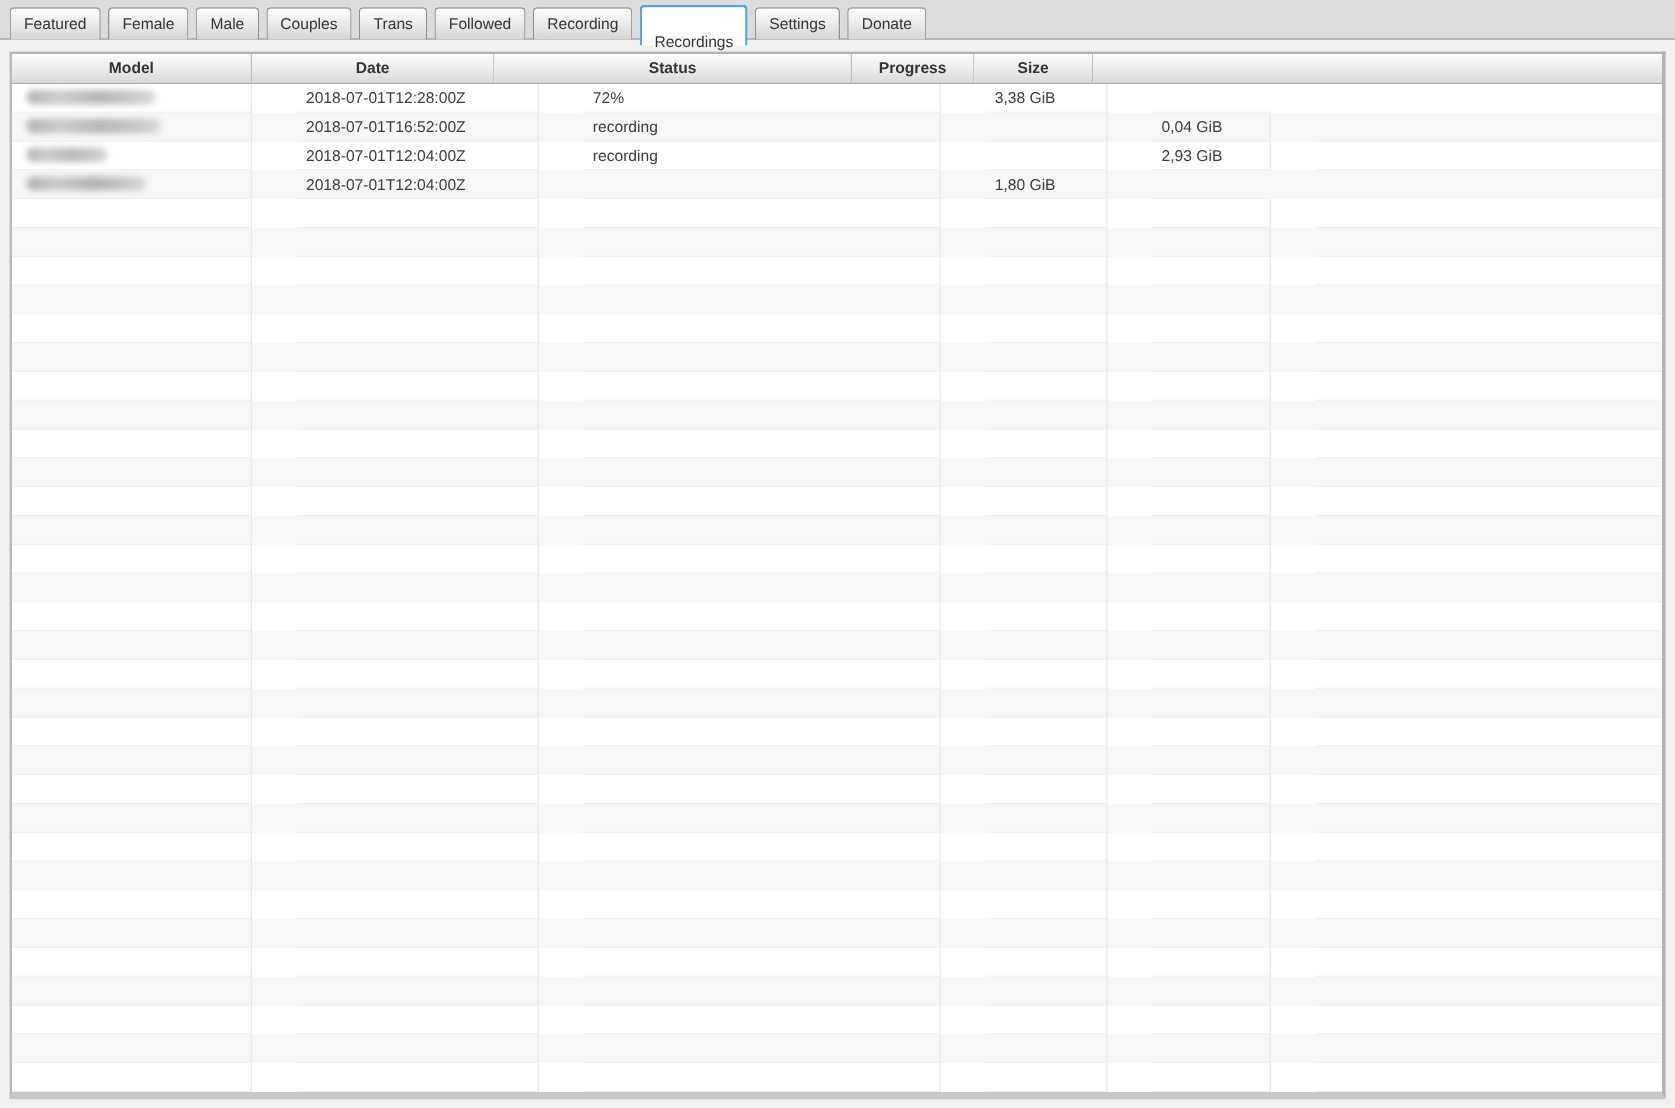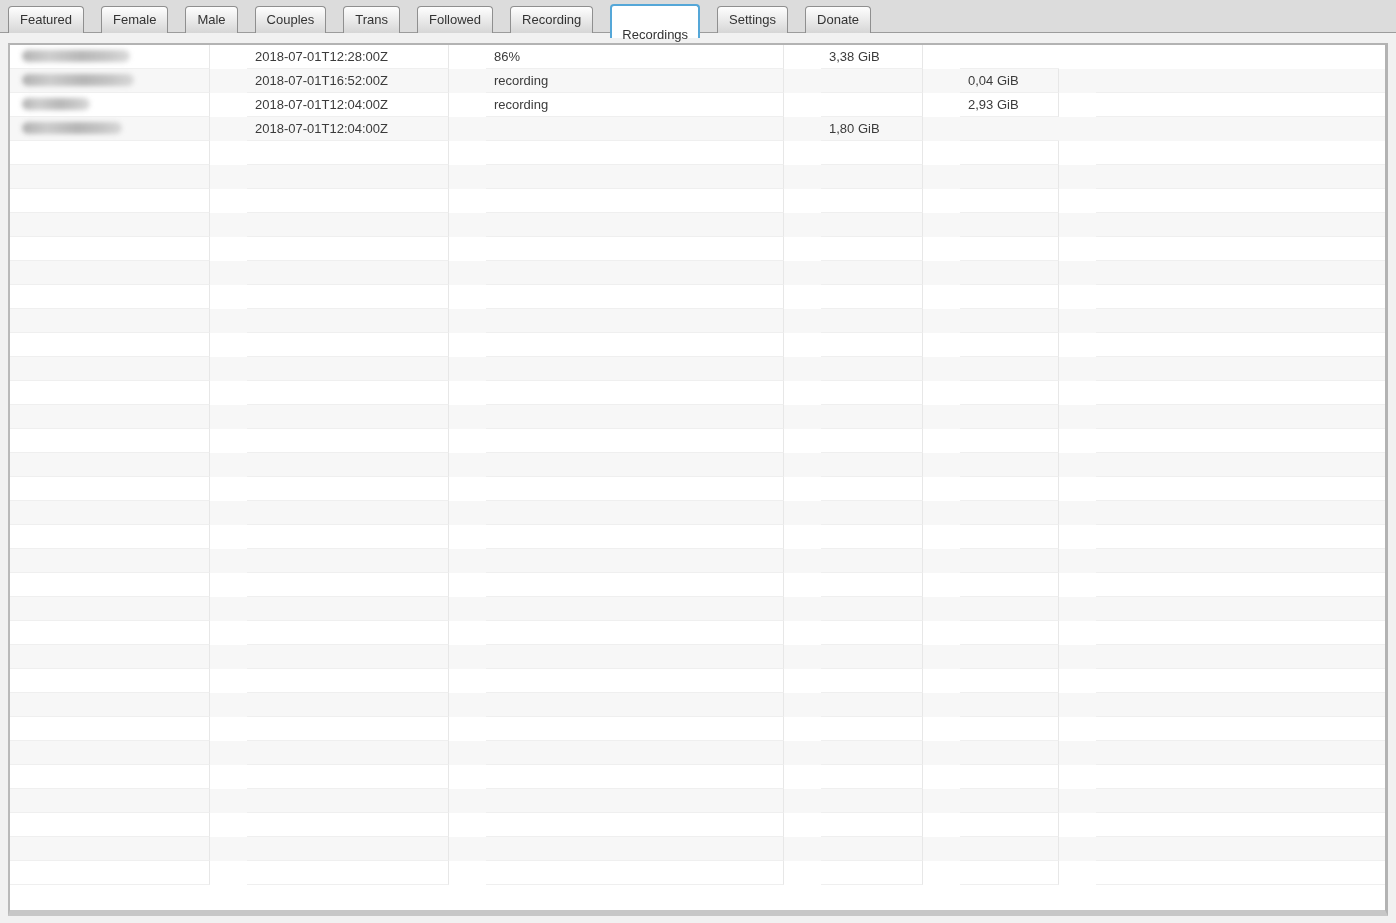--- a/index.html
+++ b/index.html
@@ -11,21 +11,21 @@
   }
 
   
   .tabbar {
     height:33px;
     background:#dcdcdc;
     border-bottom:1px solid #9c9c9c;
     display:flex;
     align-items:flex-end;
     padding-left:8px;
-    gap:17px;
+    gap:6px;
     position:relative;
   }
   .tab {
     height:27px;
     margin-bottom:-1px;
     padding:0 11px;
     line-height:25px;
     font-size:13px;
     color:#333;
     background:linear-gradient(#fefefe,#ececec 45%,#d6d6d6);
@@ -122,27 +122,35 @@
   <div class="tab">Followed</div>
   <div class="tab">Recording</div>
   <div class="tab active">Recordings</div>
   <div class="tab">Settings</div>
   <div class="tab">Donate</div>
 </div>
 
 <div class="gap"></div>
 
 <div class="table-frame">
+  <div class="grid-row thead">
+    <div class="th">Model</div>
+    <div class="th">Date</div>
+    <div class="th">Status</div>
+    <div class="th">Progress</div>
+    <div class="th">Size</div>
+    <div class="th"></div>
+  </div>
   <div id="table-body">
       <div class="grid-row tr">
         <div class="td">
           <div class="blur-blob" style="width: 108px;"></div>
         </div>
         <div class="td">2018-07-01T12:28:00Z</div>
-        <div class="td">86%</div>
+        <div class="td">72%</div>
         <div class="td">3,38 GiB</div>
         <div class="td"></div>
       </div>
       <div class="grid-row tr">
         <div class="td">
           <div class="blur-blob" style="width: 112px;"></div>
         </div>
         <div class="td">2018-07-01T16:52:00Z</div>
         <div class="td">recording</div>
         <div class="td"></div>

